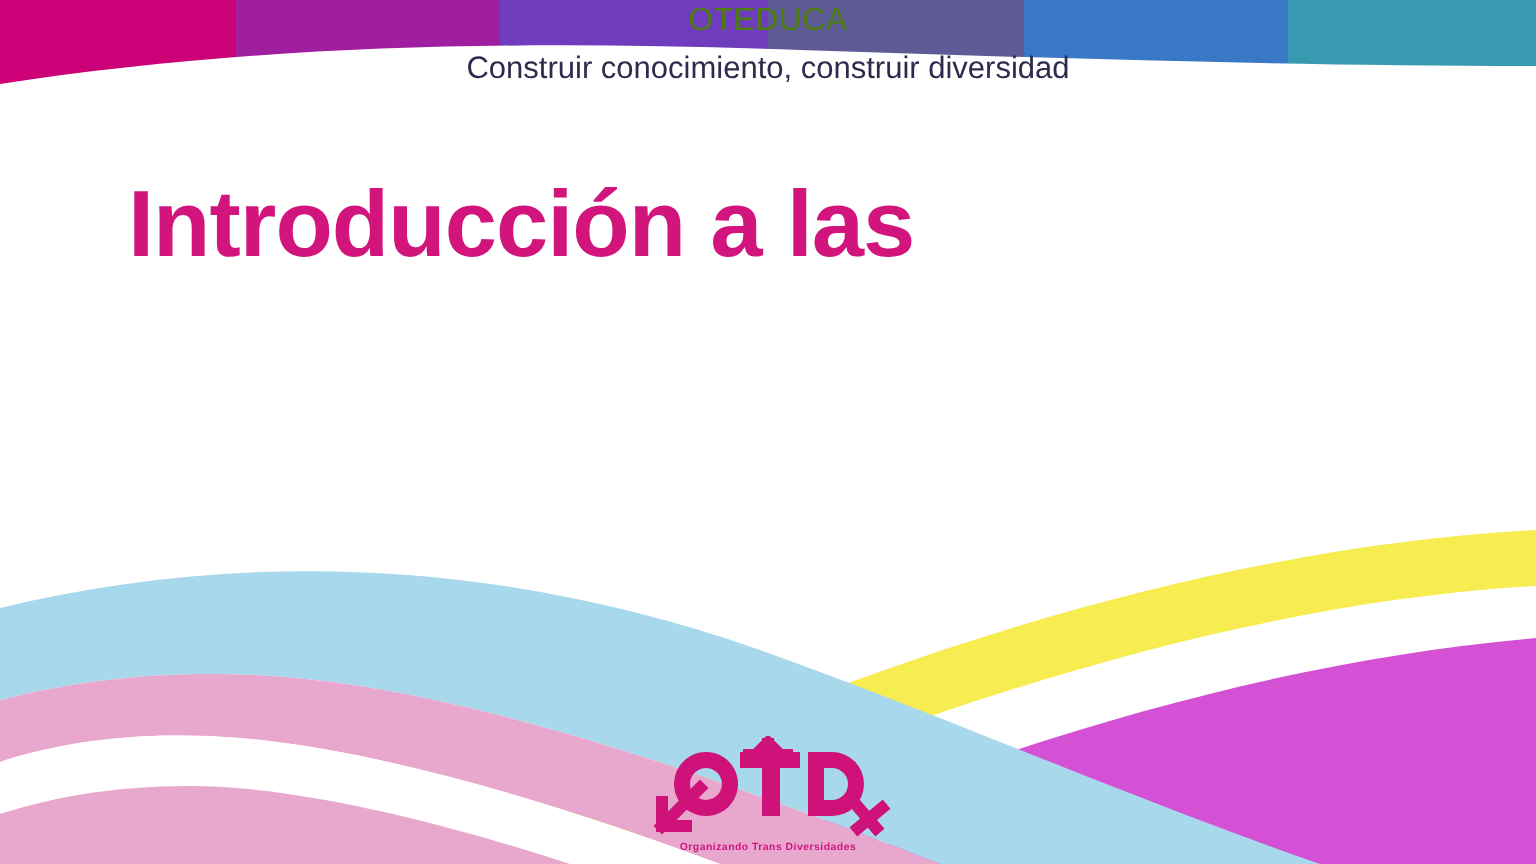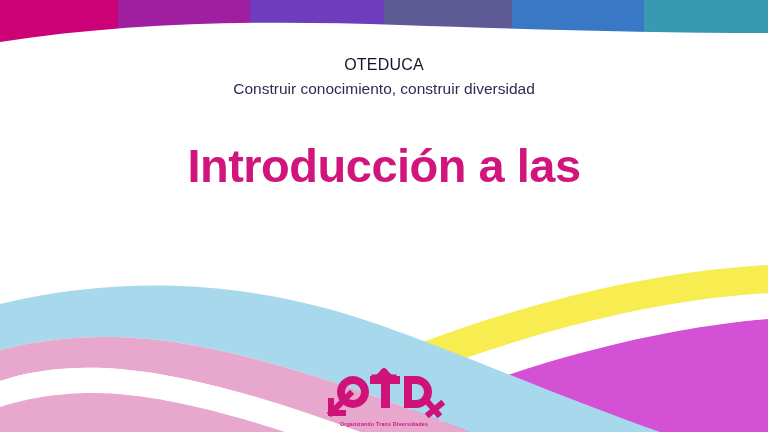--- a/index.html
+++ b/index.html
@@ -64,41 +64,40 @@
     left: 0;
     top: 0;
     width: 768px;
     height: 432px;
     display: flex;
     flex-direction: column;
     align-items: center;
   }
 
   .eyebrow {
-    margin-top: 54px;
     font-size: 16px;
     line-height: 21px;
     letter-spacing: 0.2px;
-    color: #0f172a;
+    color: #4d7c0f;
     font-weight: 400;
     text-align: center;
   }
   .tagline {
     margin-top: 3px;
     font-size: 15.5px;
     line-height: 21px;
     color: #2e2c4e;
     font-weight: 400;
     text-align: left;
   }
 
   .main-title {
     margin-top: 38px;
     width: 640px;
-    text-align: center;
+    text-align: left;
     color: #d1157d;
     font-size: 47px;
     line-height: 57px;
     font-weight: bold;
     letter-spacing: -0.5px;
   }
   .main-title .line { display: block; }
 
   
   .logo {

